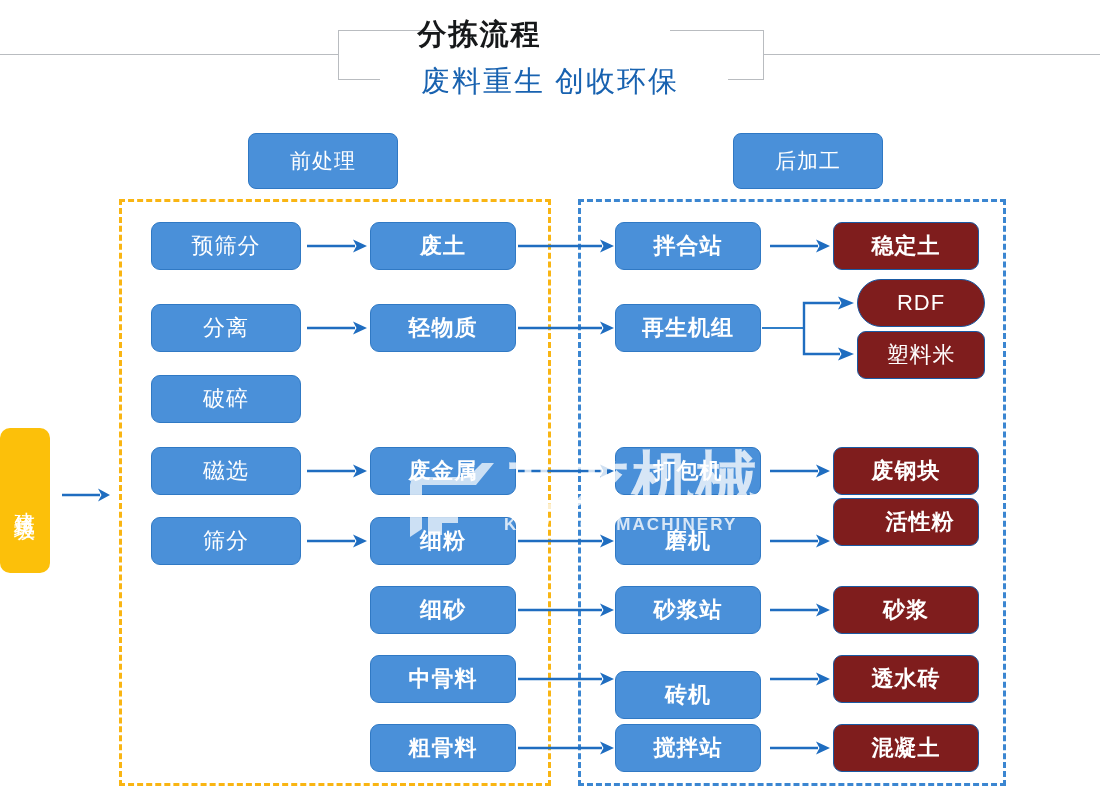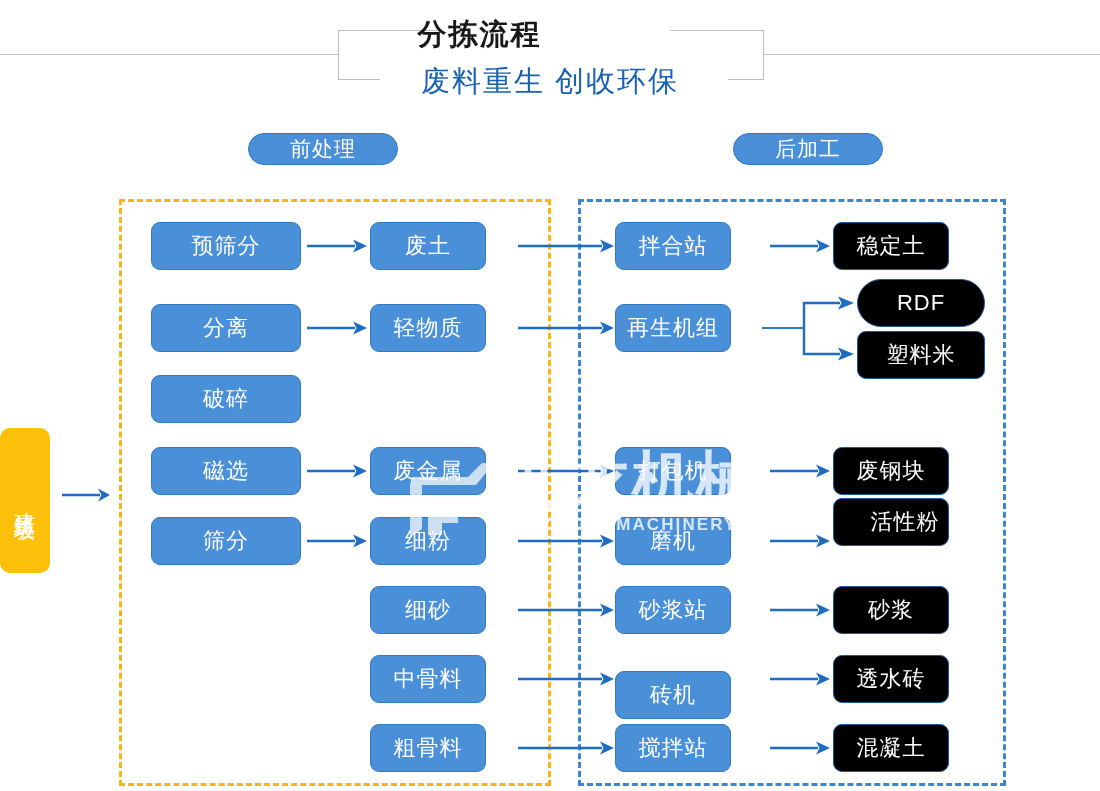--- a/index.html
+++ b/index.html
@@ -30,21 +30,21 @@
   .title-sub{
     position:absolute;left:0;top:62px;width:1100px;text-align:center;
     font-size:29px;color:#1862b0;letter-spacing:2px;line-height:38px;z-index:6;
   }
   .title-main-bg,.title-sub-bg{
     position:absolute;background:#ffffff;z-index:5;
   }
 
   
   .badge{
-    position:absolute;height:32px;border-radius:16px;
+    position:absolute;height:56px;border-radius:8px;
     background:#4a90d9;border:1px solid #2f78c4;
     color:#ffffff;font-size:21px;
     display:flex;align-items:center;justify-content:center;
     letter-spacing:1px;box-sizing:border-box;
   }
   .badge.pre{left:248px;top:133px;width:150px;}
   .badge.post{left:733px;top:133px;width:150px;}
 
   
   .group{position:absolute;box-sizing:border-box;}
@@ -68,23 +68,23 @@
   }
 
   
   .node{
     position:absolute;height:48px;border-radius:9px;box-sizing:border-box;
     display:flex;align-items:center;justify-content:center;
     color:#ffffff;font-size:22px;letter-spacing:1px;
     z-index:3;
   }
   .node.light{background:#4a90d9;border:1px solid #3079c4;}
-  .node.dark{background:#000000;border:1px solid #1a5aa3;}
+  .node.dark{background:#7f1d1d;border:1px solid #1a5aa3;}
   .node.w150{width:150px;}
-  .node.w146{width:116px;}
+  .node.w146{width:146px;font-weight:bold;}
 
   
   .conn{position:absolute;z-index:2;}
   .conn svg{display:block;overflow:visible;}
   .ln{stroke:#1f6dc0;stroke-width:2.4;fill:none;}
   .ln-thin{stroke:#2f7ec8;stroke-width:2;fill:none;}
 
   
   .watermark{
     position:absolute;left:398px;top:443px;width:390px;height:115px;

